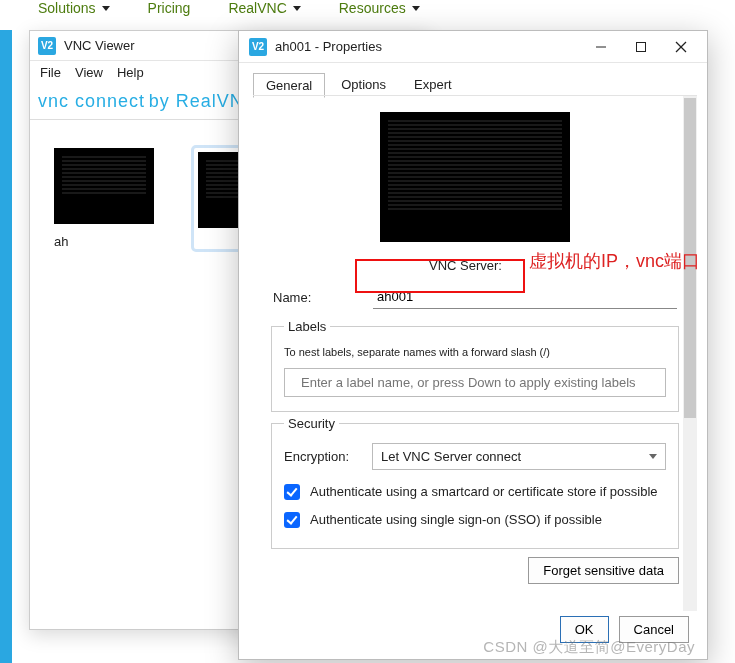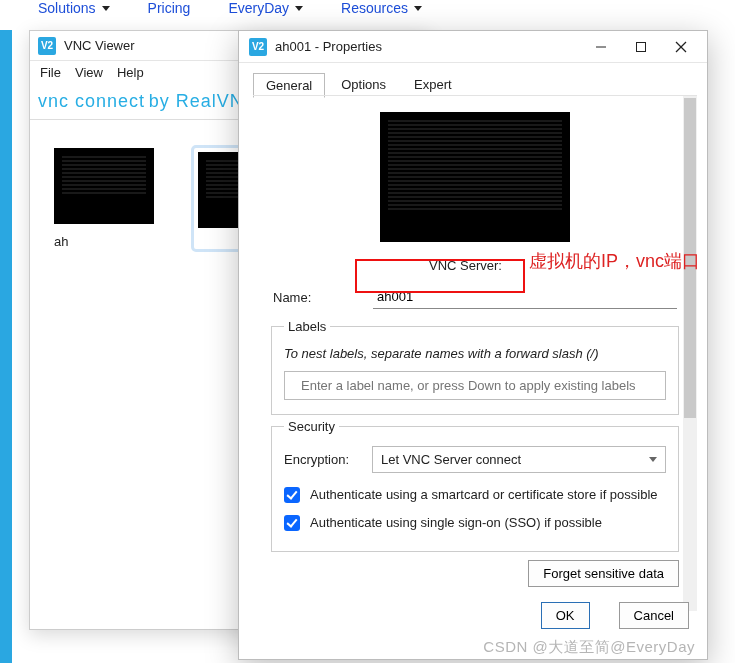--- a/index.html
+++ b/index.html
@@ -1,17 +1,17 @@
 <!DOCTYPE html>
 <html><head>
 <meta charset="utf-8">
 <style>
   * { box-sizing: border-box; font-family: "Segoe UI", Tahoma, sans-serif; }
   body { margin:0; background:#fff; width:735px; height:663px; position:relative; overflow:hidden; font-size:13px; color:#222; }
-  .sitebar { position:absolute; top:0; left:0; right:0; height:24px; display:flex; gap:38px; padding-left:38px; color:#1d4ed8; font-size:14px; align-items:flex-start;}
+  .sitebar { position:absolute; top:0; left:0; right:0; height:24px; display:flex; gap:38px; padding-left:38px; color:#4d7c0f; font-size:14px; align-items:flex-start;}
   .sitebar .item { display:flex; align-items:center; gap:6px; }
   .caret-down { display:inline-block; width:0; height:0; border-left:4px solid transparent; border-right:4px solid transparent; border-top:5px solid #222; }
   .vnc-window { position:absolute; left:29px; top:30px; width:400px; height:600px; background:#fff; border:1px solid #ccc; box-shadow:0 5px 18px rgba(0,0,0,.15);}
   .vnc-title { height:30px; display:flex; align-items:center; padding:0 8px; gap:8px; border-bottom:1px solid #e5e5e5;}
   .vnc-logo { width:18px; height:18px; background:#2aa7e1; color:#fff; font-size:10px; font-weight:700; display:flex; align-items:center; justify-content:center; border-radius:2px;}
   .vnc-menu { padding:4px 10px; display:flex; gap:14px; font-size:13px;}
   .brandbar { display:flex; align-items:center; border-bottom:1px solid #ddd; padding:4px 8px; gap:12px;}
   .brand { color:#28aee4; font-weight:300; font-size:18px; letter-spacing:1px;}
   .searchbox { flex:1; border:1px solid #ccc; padding:5px 8px; font-size:13px; color:#888; background:#fff;}
   .gallery { display:flex; gap:30px; padding:28px 24px; }
@@ -35,48 +35,48 @@
   .scrollthumb { position:absolute; right:1px; top:2px; width:12px; height:320px; background:#c9c9c9;}
   .preview { display:flex; justify-content:center; padding:16px 0 10px 0;}
   .preview .thumb { width:190px; height:130px;}
   .row { display:flex; align-items:center; padding:6px 20px 6px 20px; gap:8px;}
   .row label { width:92px; font-size:13px;}
   .txt { flex:1; border:none; border-bottom:1px solid #888; padding:4px 4px; font-size:13px; outline:none;}
   .redbox { position:absolute; border:2px solid #e11; }
   .annot { position:absolute; color:#d22; font-size:18px; }
   fieldset { margin:4px 18px 0 18px; border:1px solid #ccc; padding:12px 12px 14px 12px;}
   legend { padding:0 4px; font-size:13px;}
-  .hint { font-size:13px; margin-bottom:10px;font-style:italic;}
+  .hint { font-size:11px; margin-bottom:10px;}
   .labelinput { width:100%; border:1px solid #bbb; padding:6px 16px; font-size:13px; color:#666; background:#fff;}
   .select { flex:1; border:1px solid #bbb; padding:5px 8px; font-size:13px; display:flex; justify-content:space-between; align-items:center; background:#fff;}
   .chev { width:0;height:0;border-left:4px solid transparent;border-right:4px solid transparent;border-top:5px solid #666;}
   .chk { display:flex; align-items:flex-start; gap:10px; padding:6px 0;}
   .chkbox { width:16px; height:16px; background:#0a66ff; border-radius:3px; flex-shrink:0; position:relative;}
   .chkbox::after { content:""; position:absolute; left:3px; top:4px; width:8px; height:4px; border-left:2px solid #fff; border-bottom:2px solid #fff; transform:rotate(-50deg);}
   .btn { border:1px solid #999; background:#fdfdfd; padding:5px 14px; font-size:13px;}
   .btn.primary { border:1px solid #2a6fb5;}
   .forget { display:flex; justify-content:flex-end; padding:8px 18px 0 0;}
-  .dlgbtns { position:absolute; right:18px; bottom:30px; display:flex; gap:29px;margin-left:39px;}
+  .dlgbtns { position:absolute; right:18px; bottom:16px; display:flex; gap:10px;margin-left:39px;}
   .watermark { position:absolute; right:40px; bottom:6px; color:rgba(120,120,120,.55); font-size:15px; letter-spacing:.5px; pointer-events:none;}
 </style>
 </head>
 <body>
 
 <div class="leftedge"></div>
 
 <div class="sitebar">
   <span class="item">
       <span>Solutions</span>
       <span class="caret-down"></span>
     </span>
   <span class="item">
       <span>Pricing</span>
     </span>
   <span class="item">
-      <span>EveryDay</span>
+      <span>RealVNC</span>
       <span class="caret-down"></span>
     </span>
   <span class="item">
       <span>Resources</span>
       <span class="caret-down"></span>
     </span>
 </div>
 
 <div class="vnc-window">
   <div class="vnc-title">

